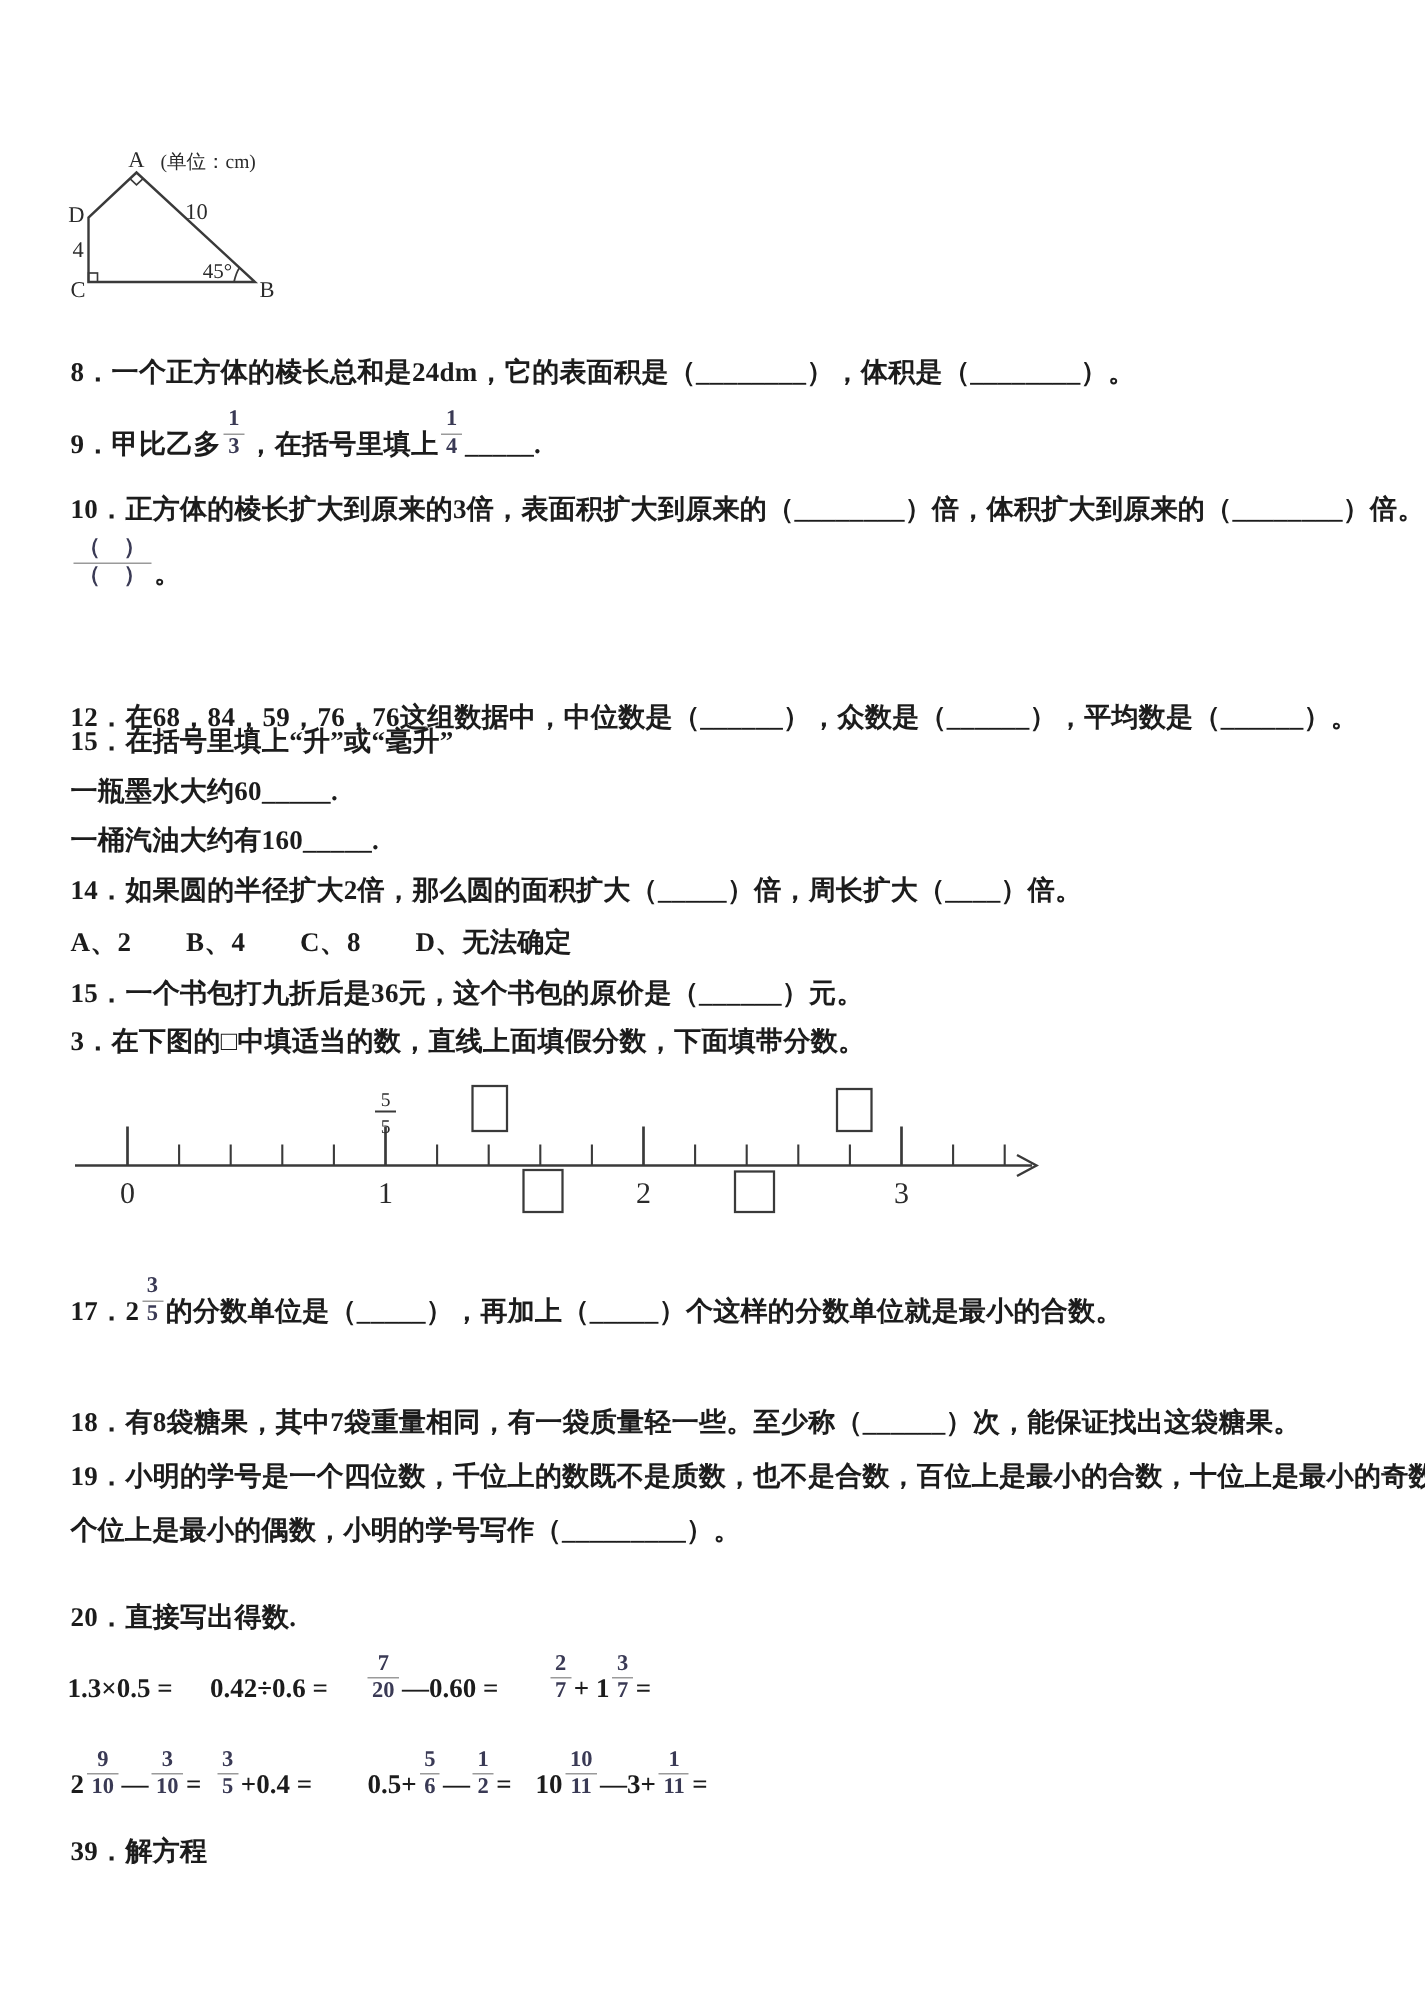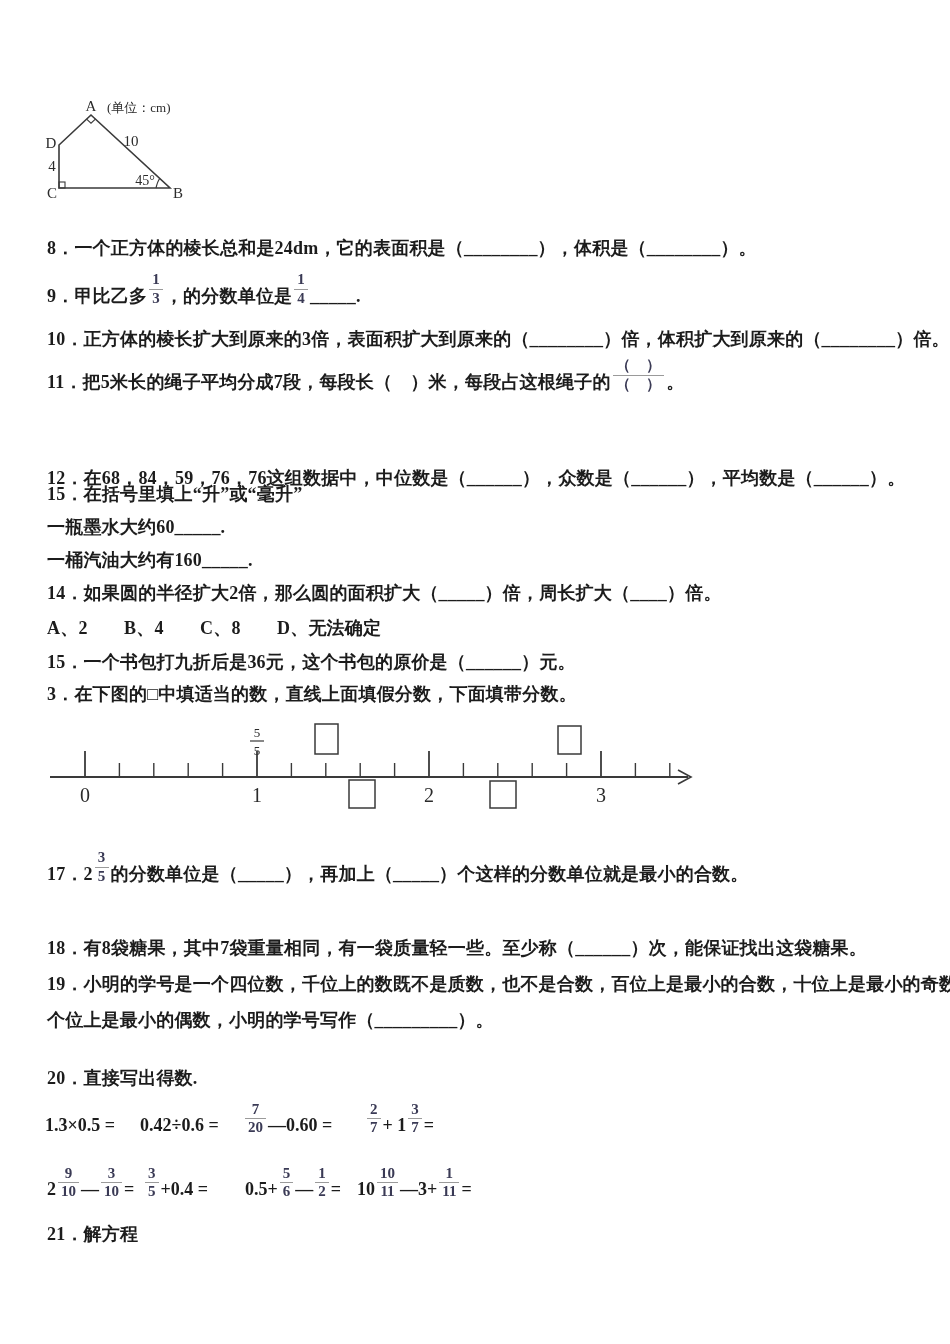--- a/index.html
+++ b/index.html
@@ -80,32 +80,31 @@
   </svg>
 
   <div class="line" style="top:236px">8．一个正方体的棱长总和是24dm，它的表面积是（________），体积是（________）。</div>
 
   <div class="line fracline" style="top:272px">
       <span class="t">9．甲比乙多</span>
       <span class="frac">
         <span class="num">1</span>
         <span class="den">3</span>
       </span>
-      <span class="t">，的分数单位是</span>
+      <span class="t">，在括号里填上</span>
       <span class="frac">
         <span class="num">1</span>
         <span class="den">4</span>
       </span>
       <span class="t">_____.</span>
     </div>
 
   <div class="line" style="top:327px">10．正方体的棱长扩大到原来的3倍，表面积扩大到原来的（________）倍，体积扩大到原来的（________）倍。</div>
 
   <div class="line fracline" style="top:358px">
-      <span class="t">11．把5米长的绳子平均分成7段，每段长（　）米，每段占这根绳子的</span>
       <span class="frac">
         <span class="num">（　）</span>
         <span class="den">（　）</span>
       </span>
       <span class="t">。</span>
     </div>
 
   <div class="line" style="top:466px">12．在68，84，59，76，76这组数据中，中位数是（______），众数是（______），平均数是（______）。</div>
   <div class="line" style="top:482px">15．在括号里填上“升”或“毫升”</div>
   <div class="line" style="top:515px">一瓶墨水大约60_____.</div>
@@ -243,15 +242,15 @@
         </span>
         <span class="t">—3+</span>
         <span class="frac">
           <span class="num">1</span>
           <span class="den">11</span>
         </span>
         <span class="t">=</span>
       </div>
   </div>
 
-  <div class="line" style="top:1222px">21．解方程</div>
+  <div class="line" style="top:1222px">39．解方程</div>
 
 </div>
 
 </body></html>

